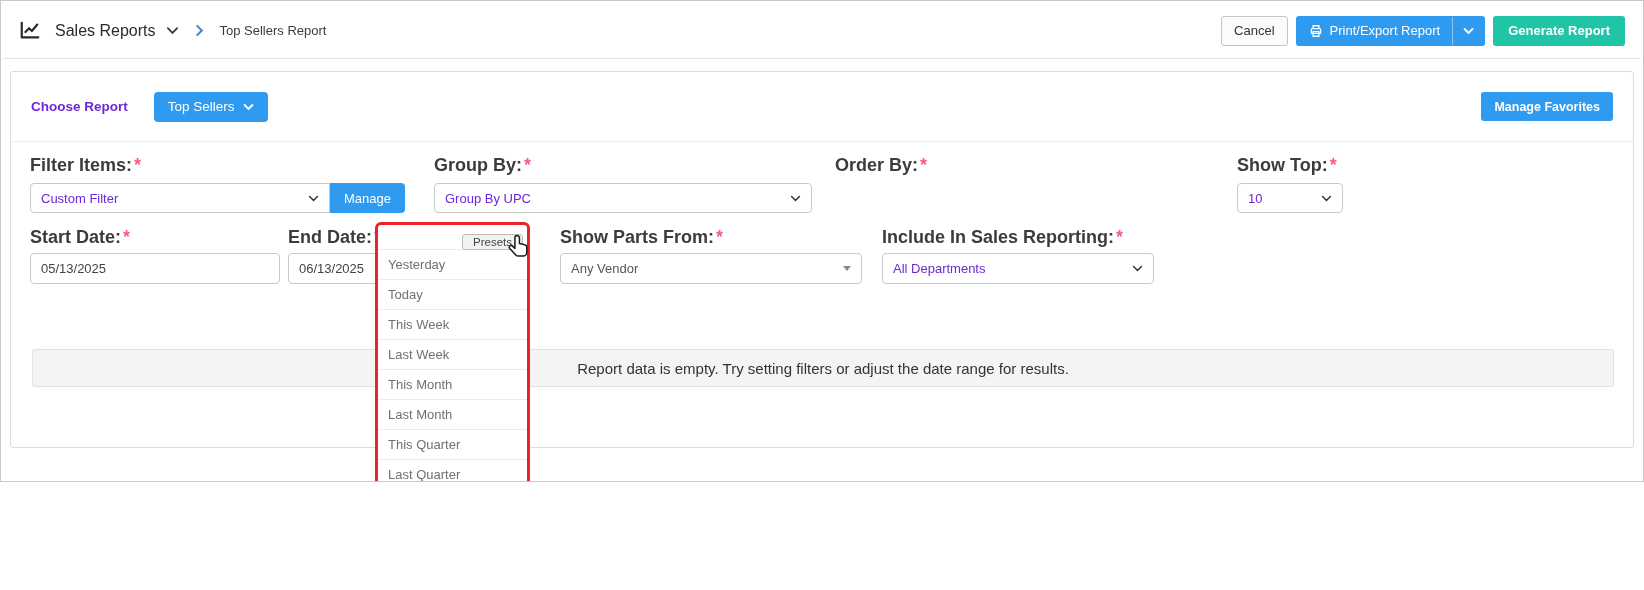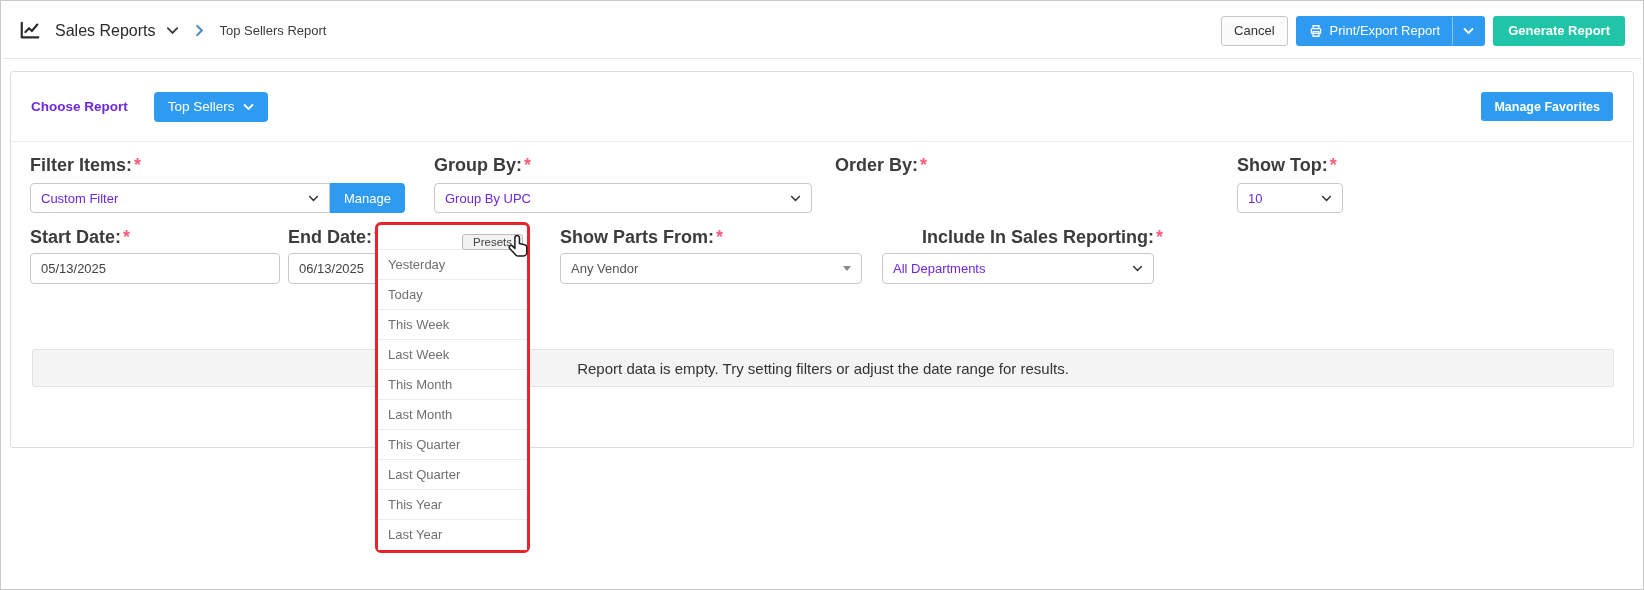--- a/index.html
+++ b/index.html
@@ -3,21 +3,21 @@
 <meta charset="utf-8">
 <style>
   :root{
     --blue:#2E9BF0;
     --teal:#20C5A8;
     --hl-red:#E8232B;
     --req:#FA5C7C;
   }
   *{box-sizing:border-box;margin:0;padding:0}
   body{font-family:"Liberation Sans",sans-serif;background:#fff;}
-  .viewport{position:relative;width:1644px;height:590px;border:1px solid #c9c9c9;background:#fff;overflow:hidden;}
+  .viewport{position:relative;width:1644px;height:482px;border:1px solid #c9c9c9;background:#fff;overflow:hidden;}
 
   
   .topbar{position:absolute;top:2px;left:2px;right:2px;height:56px;background:#fff;
     border-bottom:1px solid #e3e3e3;display:flex;align-items:center;padding:0 16px;}
   .tb-left{display:flex;align-items:center;gap:10px;}
   .tb-title{font-size:16px;color:#2b2b2b;margin-left:4px;}
   .crumb{font-size:13px;color:#3c3c3c;}
   .tb-right{margin-left:auto;display:flex;align-items:center;gap:8px;}
   .btn{display:flex;align-items:center;border-radius:3px;height:30px;font-size:13px;cursor:pointer;border:1px solid transparent;}
   .btn-cancel{background:#fbfbfb;border-color:#c6c6c6;color:#333;padding:0 12px;}
@@ -193,21 +193,21 @@
     <input class="tinput" style="left: 277px; top: 181px; width: 222px;" value="06/13/2025">
 
     <div class="flabel" style="left:549px;top:155px;">
       <span>Show Parts From:</span><span class="req">*</span>
     </div>
     <div class="sel" style="left:549px;top:181px;width:302px;height:31px;color:#555;">
       <span class="sel-text">Any Vendor</span>
       <span class="tri"></span>
     </div>
 
-    <div class="flabel" style="left:911px;top:155px;">
+    <div class="flabel" style="left:871px;top:155px;">
       <span>Include In Sales Reporting:</span><span class="req">*</span>
     </div>
     <div class="sel" style="left:871px;top:181px;width:272px;height:31px;">
       <span class="sel-text">All Departments</span>
       <span class="chev" style="display:flex;">
         <svg width="11" height="7" viewBox="0 0 14 9" fill="none" stroke="#333" stroke-width="2" stroke-linecap="round">
             <path d="M2 2l5 5 5-5"></path>
           </svg>
       </span>
     </div>

